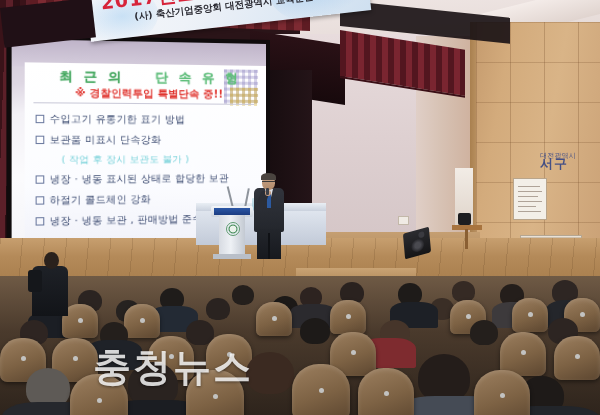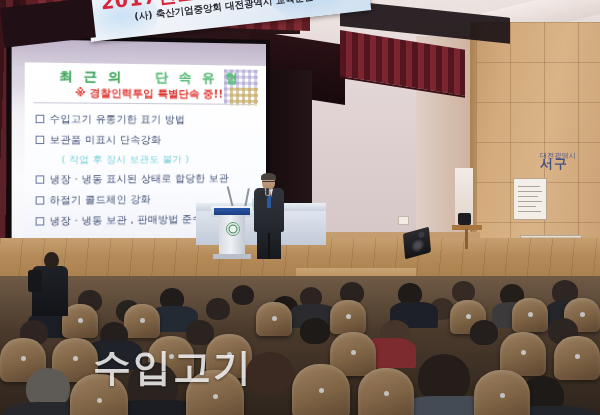--- a/index.html
+++ b/index.html
@@ -624,15 +624,15 @@
         <div class="knob"></div>
       </div>
   </div>
 
   <div class="standing-person">
     <div class="sp-body"></div>
     <div class="sp-bag"></div>
     <div class="sp-head"></div>
   </div>
 
-  <div class="watermark">수입고기</div>
+  <div class="watermark">충청뉴스</div>
 
 </div>
 
 </body></html>

